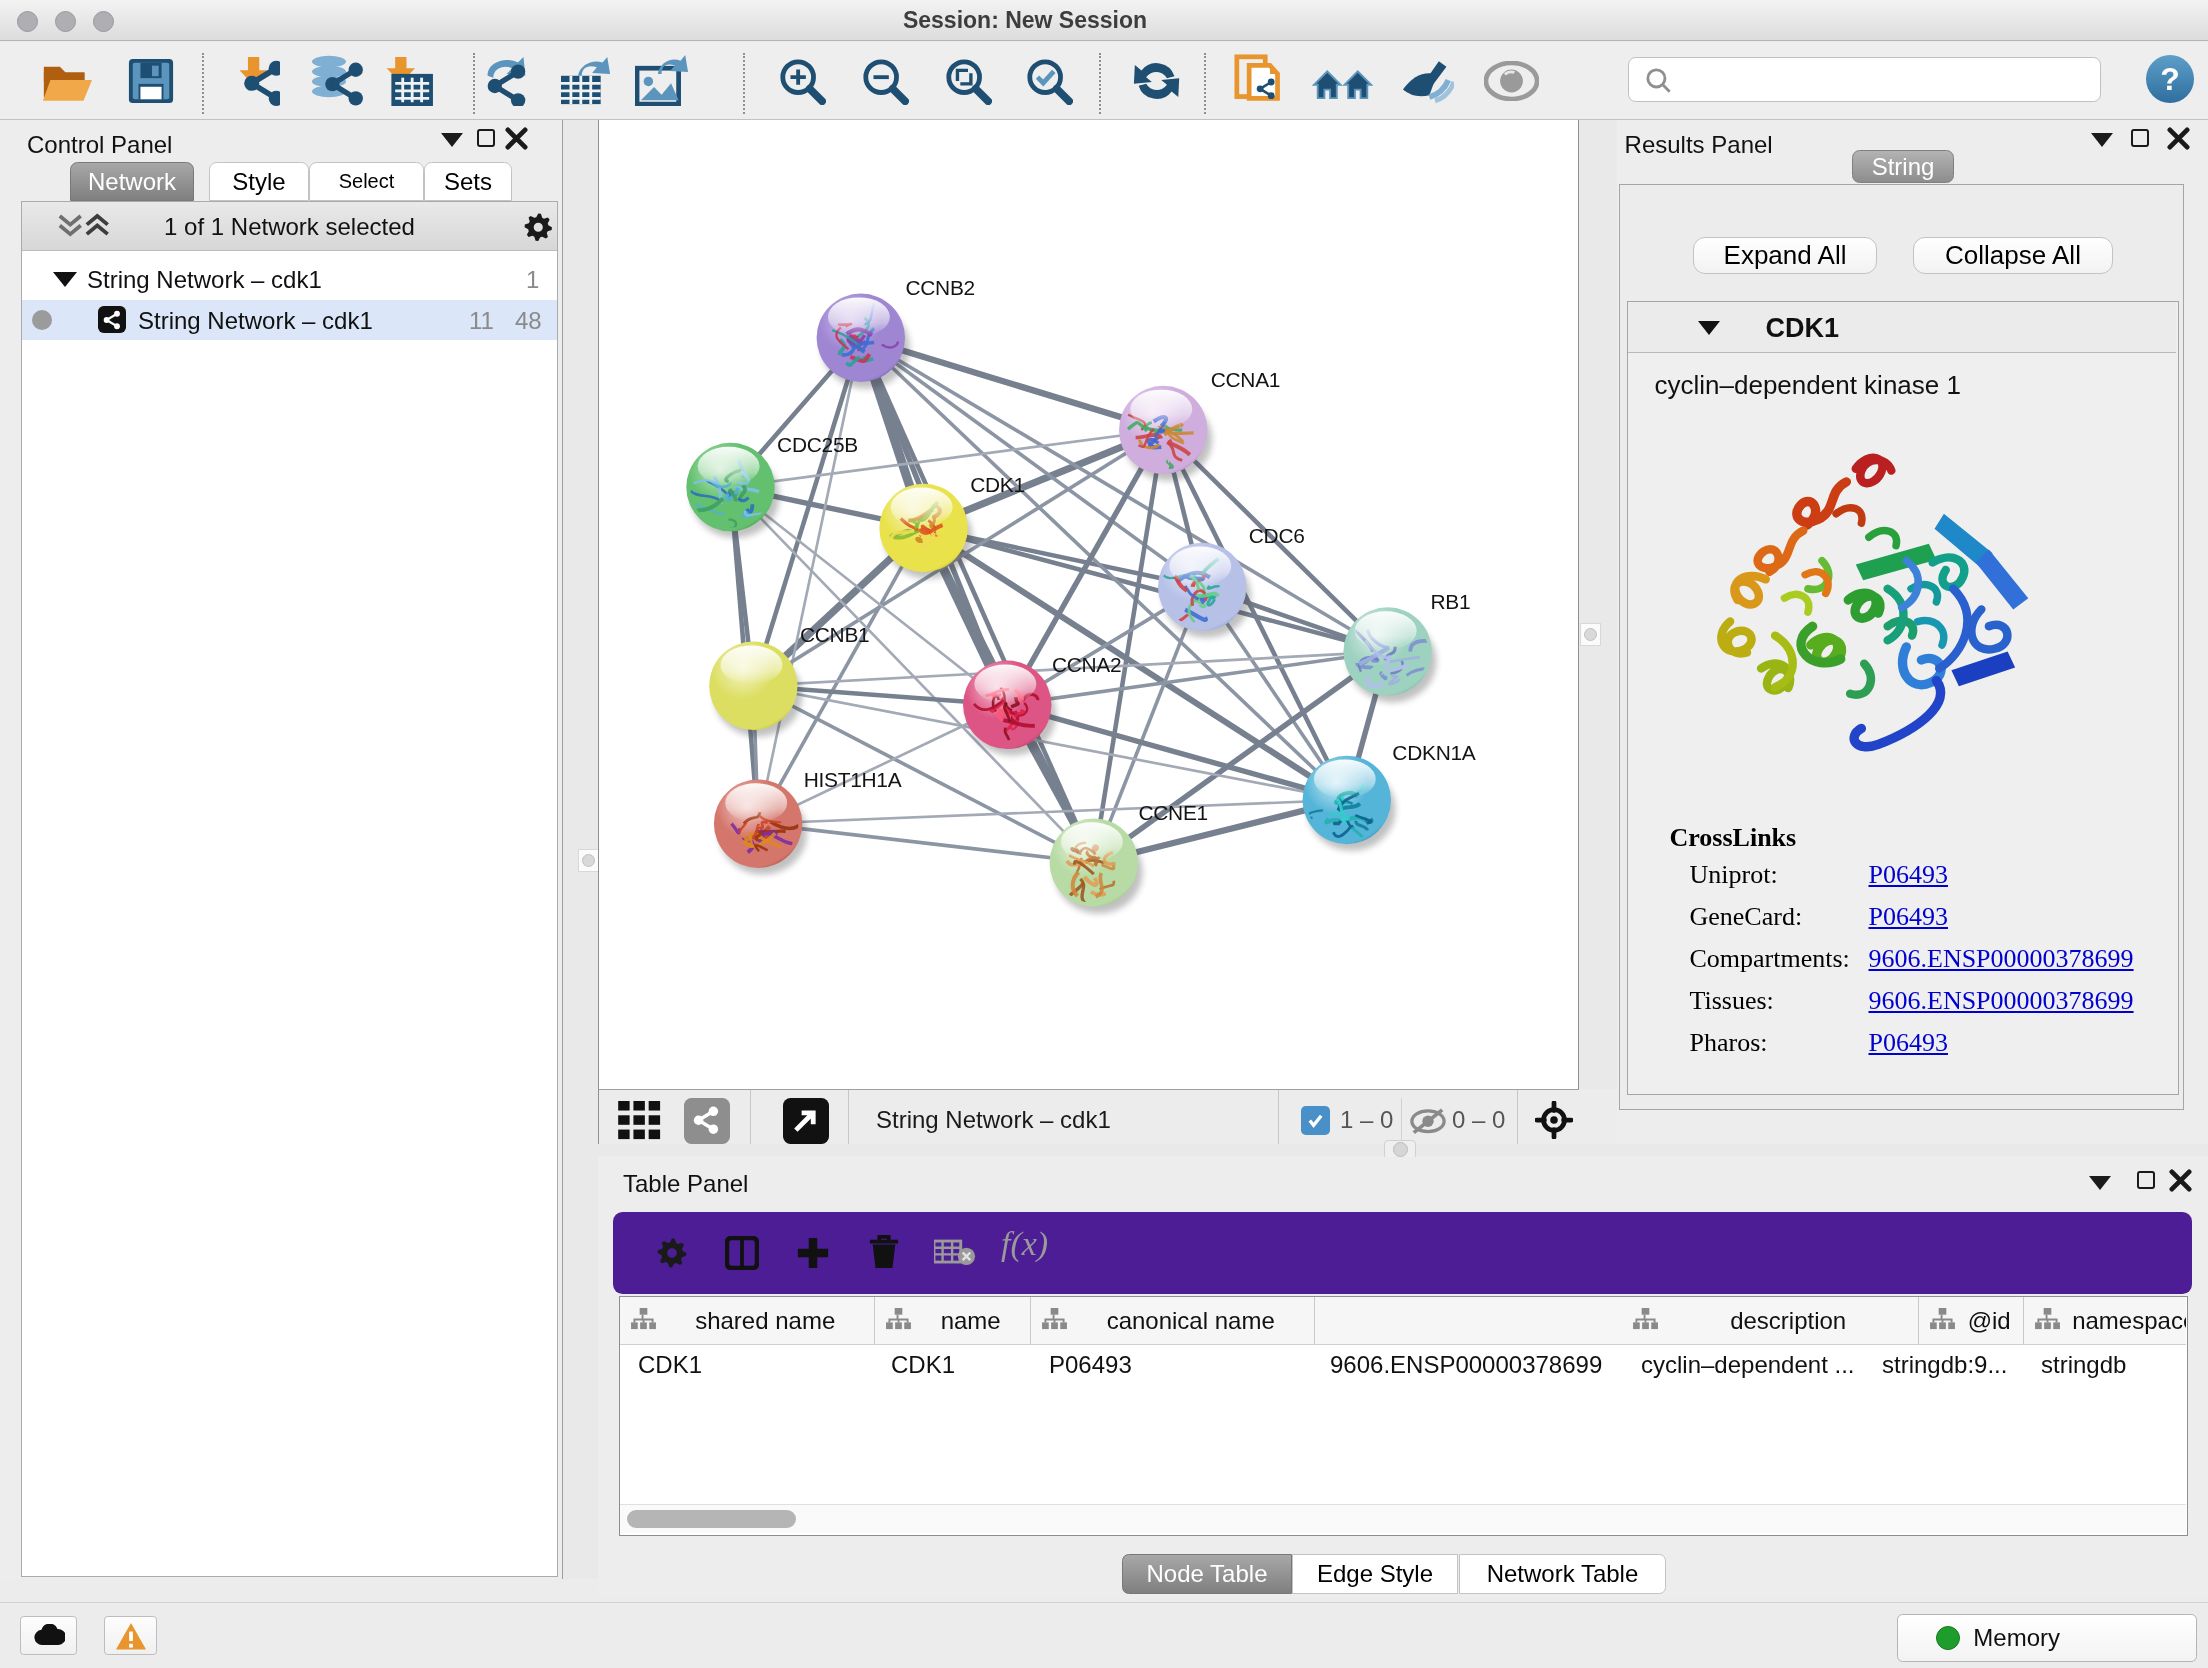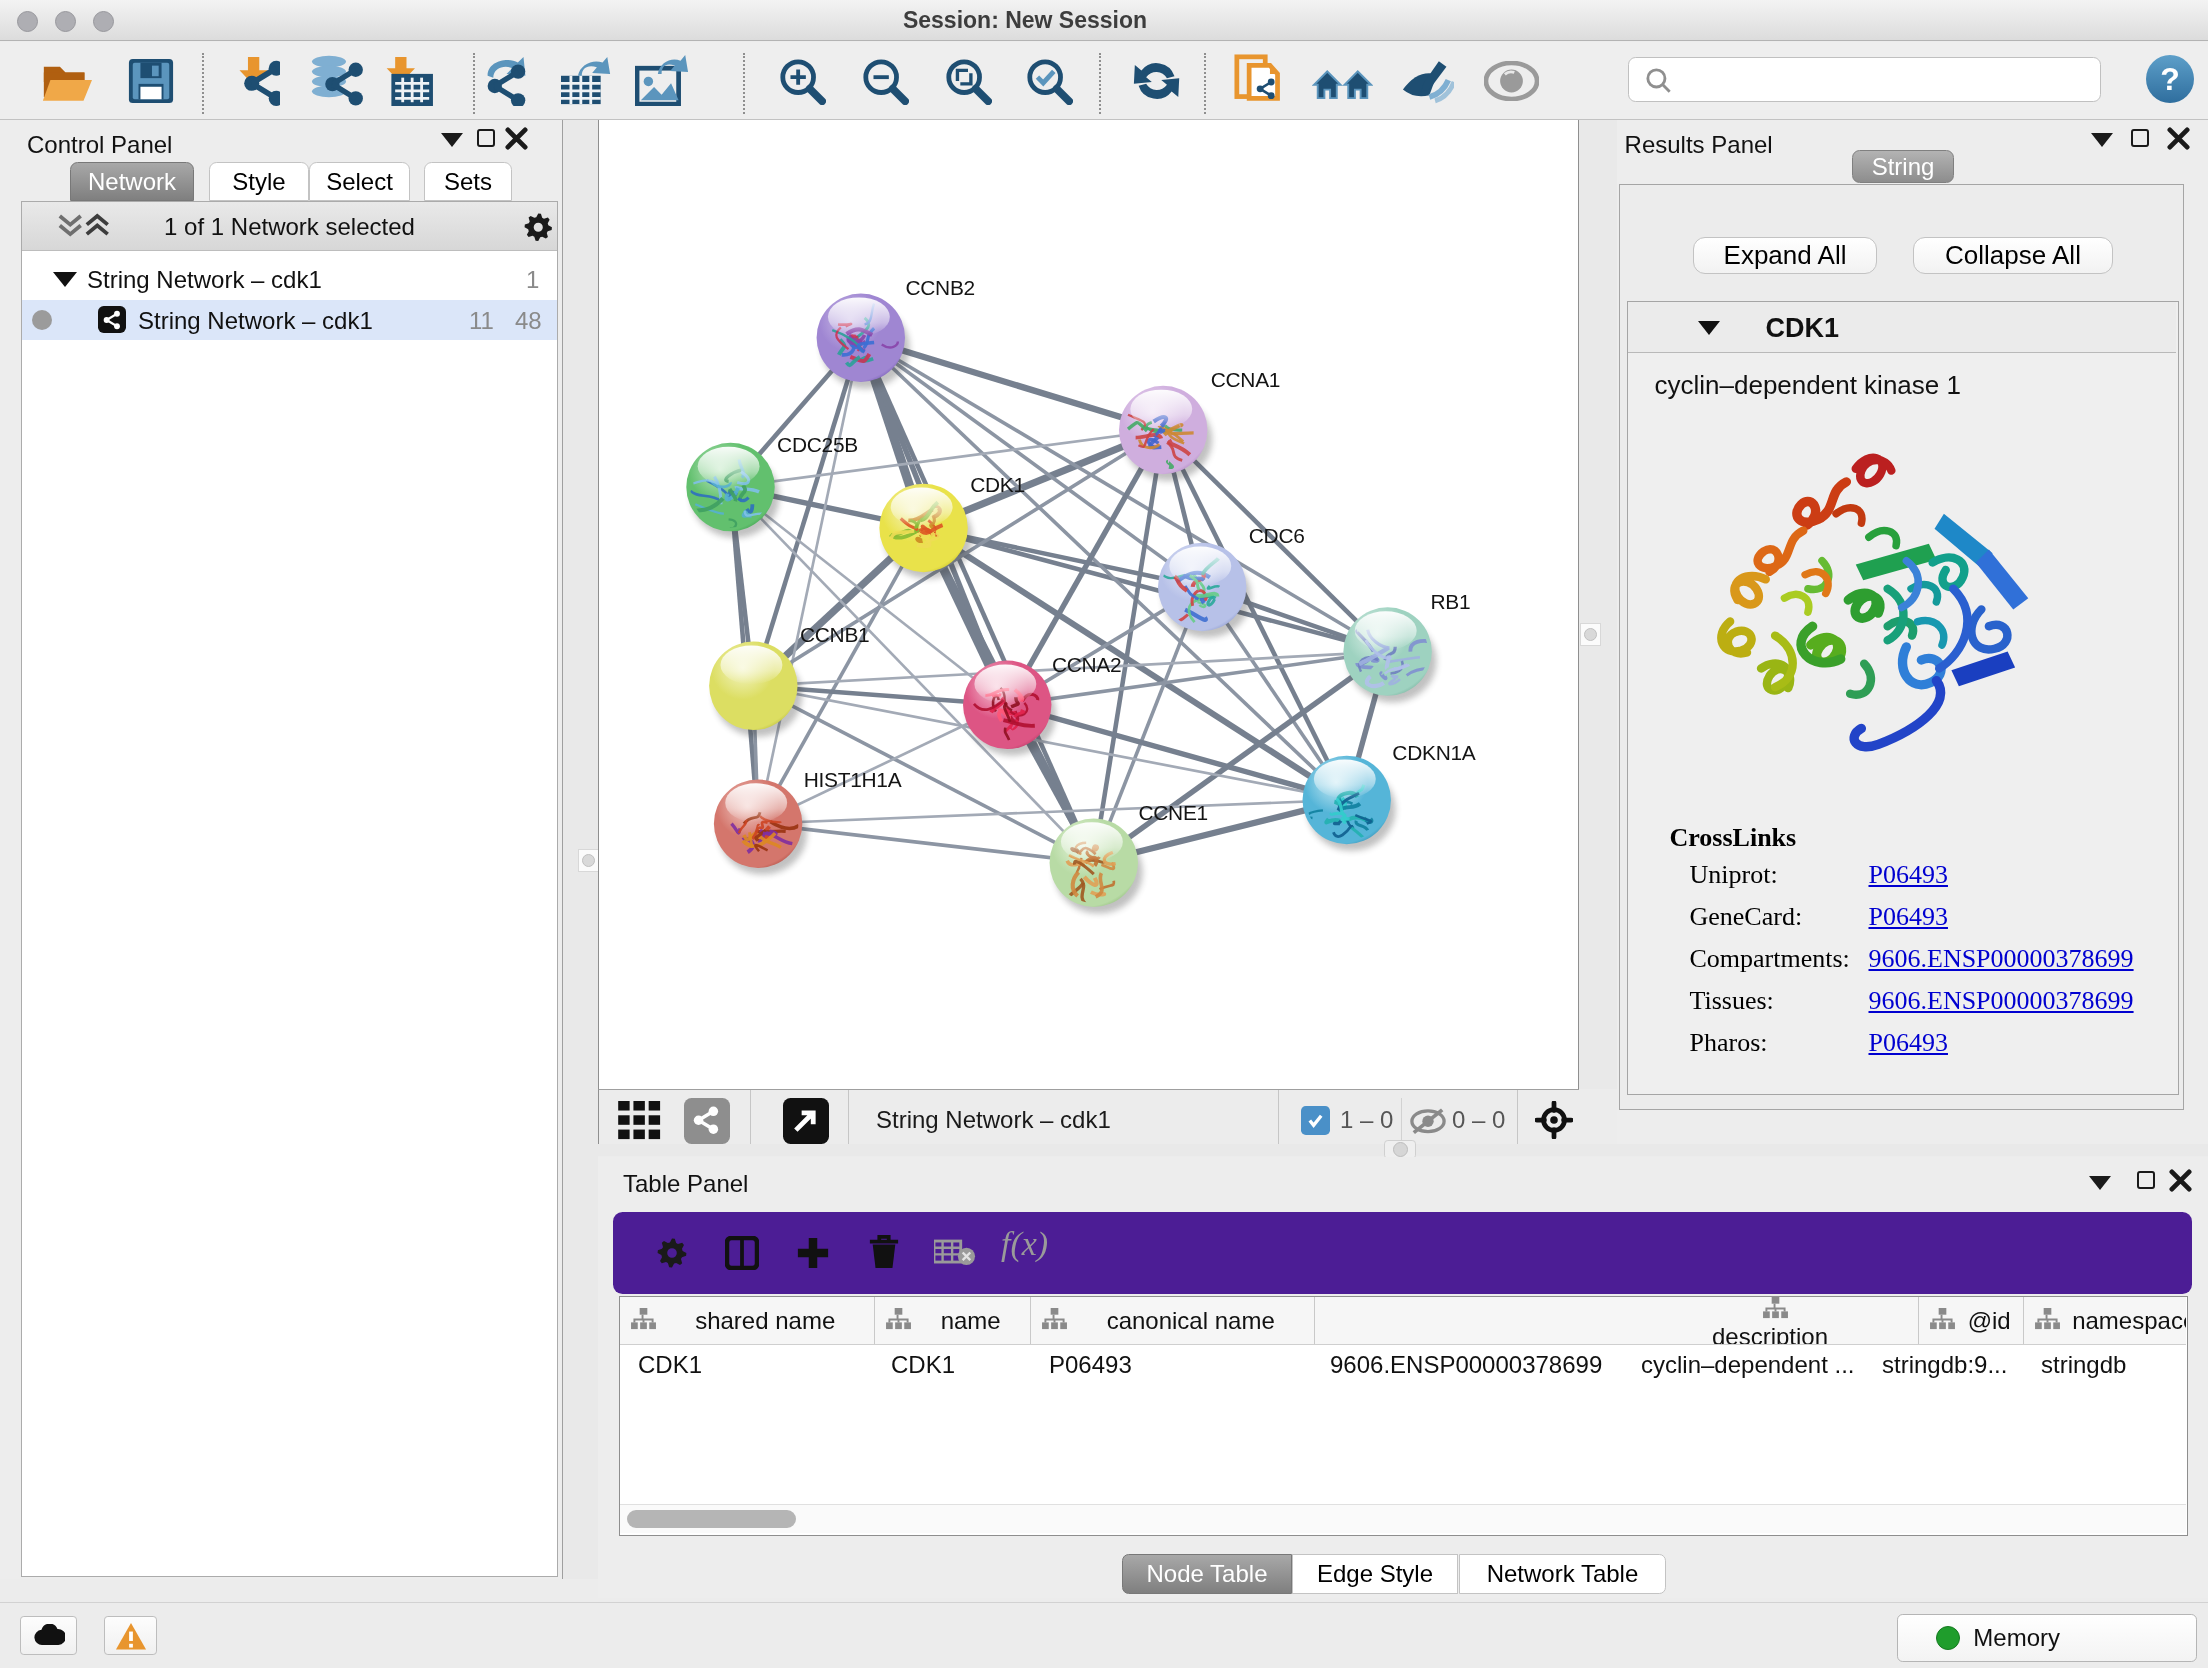--- a/index.html
+++ b/index.html
@@ -165,21 +165,21 @@
 <div class="abs panelhead" style="left:27px;top:10.5px;">Control Panel</div>
 <svg class="abs" style="left:441px;top:131px-126px" width="0" height="0"></svg>
 <div class="abs" style="left:441px;top:13.3px;width:0;height:0;border-left:11.4px solid transparent;border-right:11.4px solid transparent;border-top:14.3px solid #1a1a1a;"></div>
 <div class="abs" style="left:477px;top:8.6px;width:18px;height:18px;border:2.4px solid #1a1a1a;border-radius:2.9px;"></div>
 <svg class="abs" style="left:505px;top:6.7px" width="23" height="23" viewBox="0 0 24 24">
       <path d="M3 3 L21 21 M21 3 L3 21" stroke="#1a1a1a" stroke-width="5" stroke-linecap="round"></path>
     </svg>
 
 <div class="abs graytab" style="left:70px;top:42px;width:124px;height:39px;border-radius:7.6px 7.6px 0 0;display:flex;align-items:center;justify-content:center;font-size:24px;">Network</div>
 <div class="abs whitetab" style="left:209px;top:42px;width:100px;height:39px;border-radius:7.6px 7.6px 0 0;display:flex;align-items:center;justify-content:center;font-size:24px;">Style</div>
-<div class="abs whitetab" style="left:309px;top:42px;width:101px;height:39px;border-radius:7.6px 7.6px 0 0;display:flex;align-items:center;justify-content:center;font-size:24px;">Select</div>
+<div class="abs whitetab" style="left:309px;top:42px;width:115px;height:39px;border-radius:7.6px 7.6px 0 0;display:flex;align-items:center;justify-content:center;font-size:20px;">Select</div>
 <div class="abs whitetab" style="left:424px;top:42px;width:88px;height:39px;border-radius:7.6px 7.6px 0 0;display:flex;align-items:center;justify-content:center;font-size:24px;">Sets</div>
 
 <div class="abs" style="left:21px;top:81px;width:537px;height:1376px;border:1.4px solid #ababab;background:#fff;">
  <div class="abs" style="left:0;top:0;width:535px;height:49px;background:linear-gradient(#e9e9e9,#d7d7d7);border-bottom:1.4px solid #bdbdbd;">
   <svg class="abs" style="left:34px;top:11.4px" width="28.5" height="27" viewBox="0 0 30 28">
           <path d="M4 3 l11 9 11 -9 M4 13 l11 9 11 -9" stroke="#6f6f6f" stroke-width="4" fill="none"></path>
         </svg>
   <svg class="abs" style="left:61px;top:11.4px" width="28.5" height="27" viewBox="0 0 30 28">
           <path d="M4 12 l11 -9 11 9 M4 22 l11 -9 11 9" stroke="#3d3d3d" stroke-width="4" fill="none"></path>
         </svg>
@@ -831,21 +831,21 @@
               <g fill="#8a8a8a">
                 <rect x="9" y="0" width="8" height="7"></rect>
                 <rect x="0" y="15" width="7" height="7"></rect>
                 <rect x="9.5" y="15" width="7" height="7"></rect>
                 <rect x="19" y="15" width="7" height="7"></rect>
                 <path d="M12 7 v5 M3.5 15 v-3 h19 v3 M13 12 v3" stroke="#8a8a8a" stroke-width="2" fill="none"></path>
               </g>
             </svg></span>
           <span style="flex:1;text-align:center;font-size:24px;color:#111;">canonical name</span>
         </div>
-        <div class="abs" style="left:1002px;top:0;width:297px;height:48px;border-right:1.4px solid #c9c9c9;display:flex;align-items:center;flex-direction:column;">
+        <div class="abs" style="left:1002px;top:0;width:297px;height:48px;border-right:1.4px solid #c9c9c9;display:flex;align-items:center;">
           <span style="margin-left:11.4px;"><svg width="25" height="23" viewBox="0 0 26 24">
               <g fill="#8a8a8a">
                 <rect x="9" y="0" width="8" height="7"></rect>
                 <rect x="0" y="15" width="7" height="7"></rect>
                 <rect x="9.5" y="15" width="7" height="7"></rect>
                 <rect x="19" y="15" width="7" height="7"></rect>
                 <path d="M12 7 v5 M3.5 15 v-3 h19 v3 M13 12 v3" stroke="#8a8a8a" stroke-width="2" fill="none"></path>
               </g>
             </svg></span>
           <span style="flex:1;text-align:center;font-size:24px;color:#111;">description</span>

